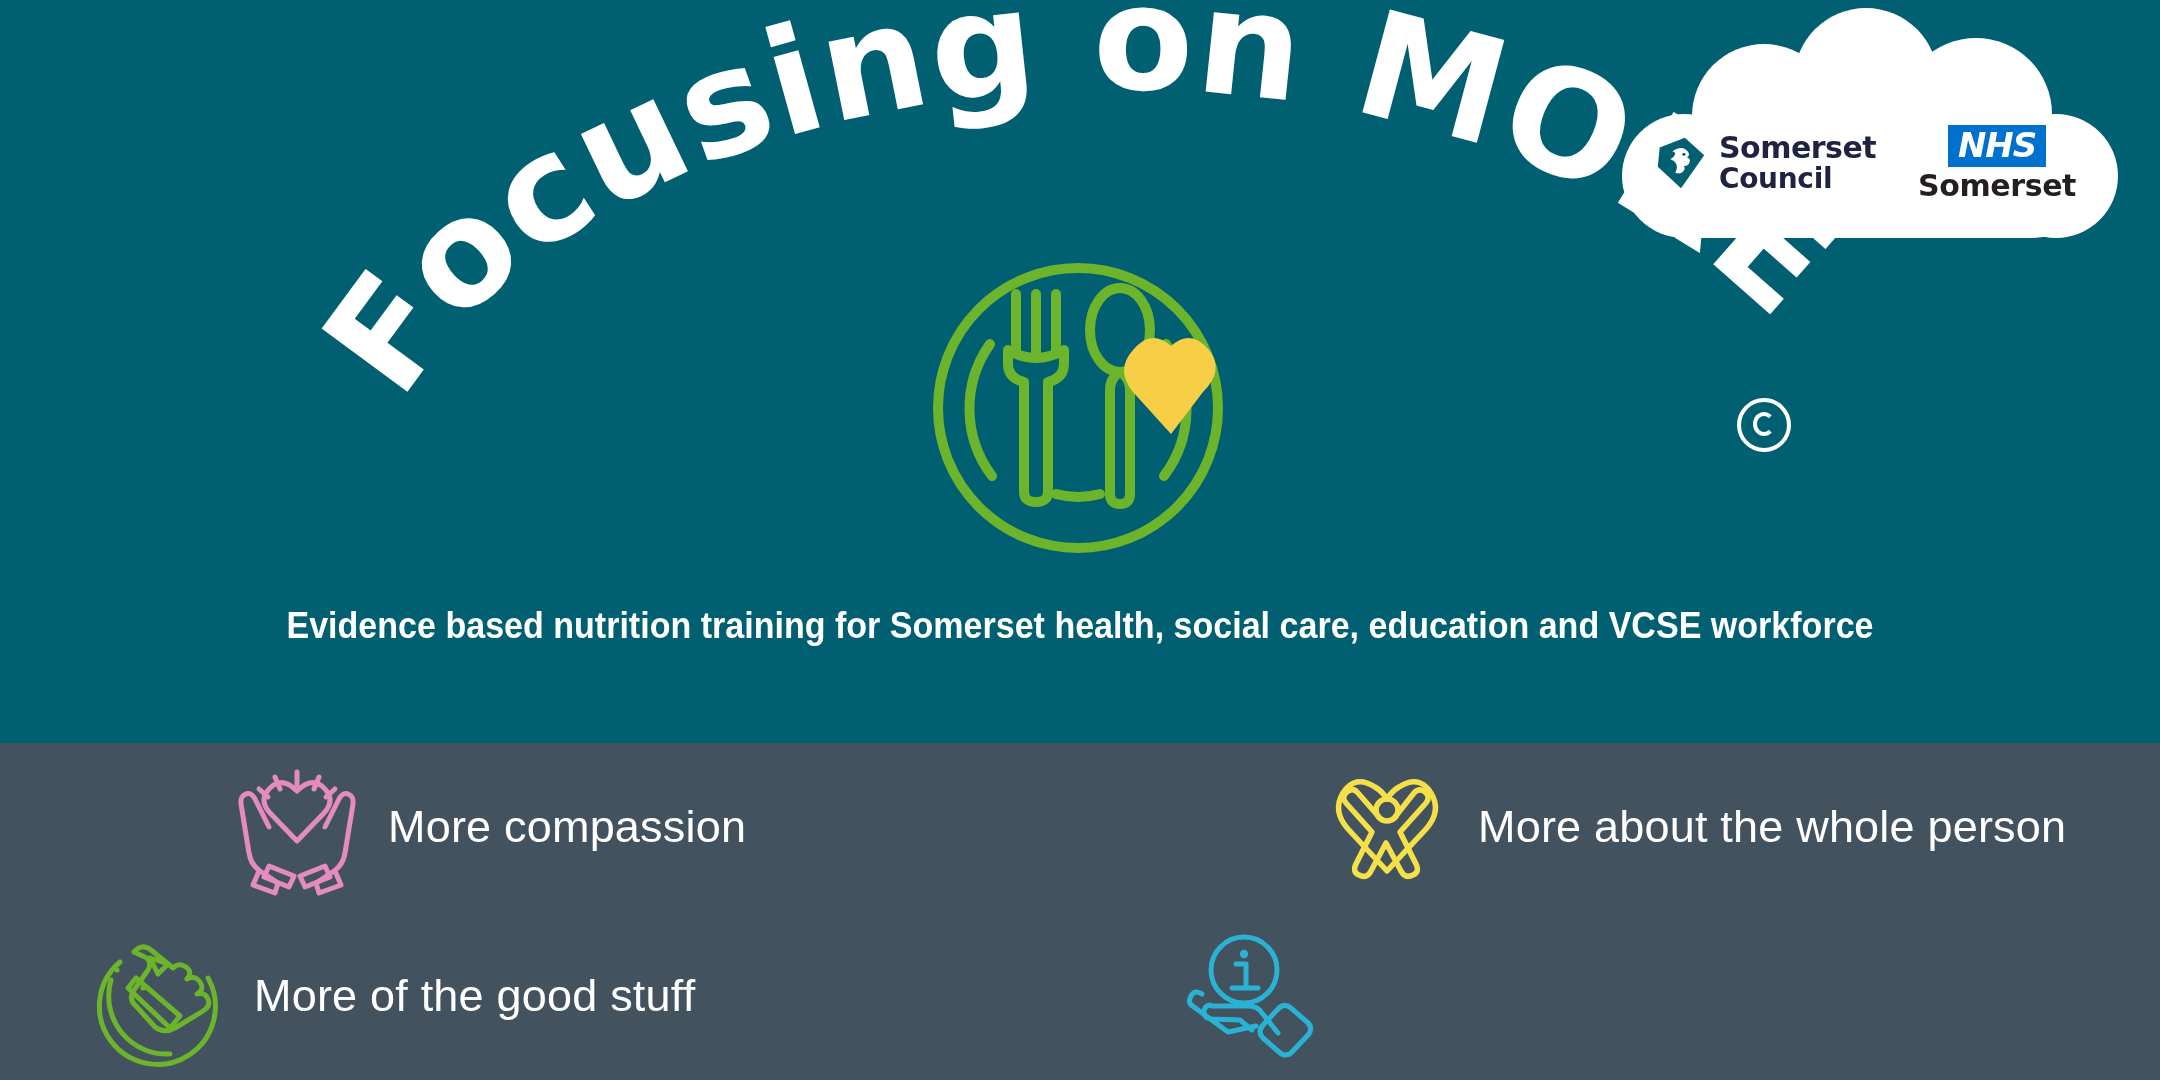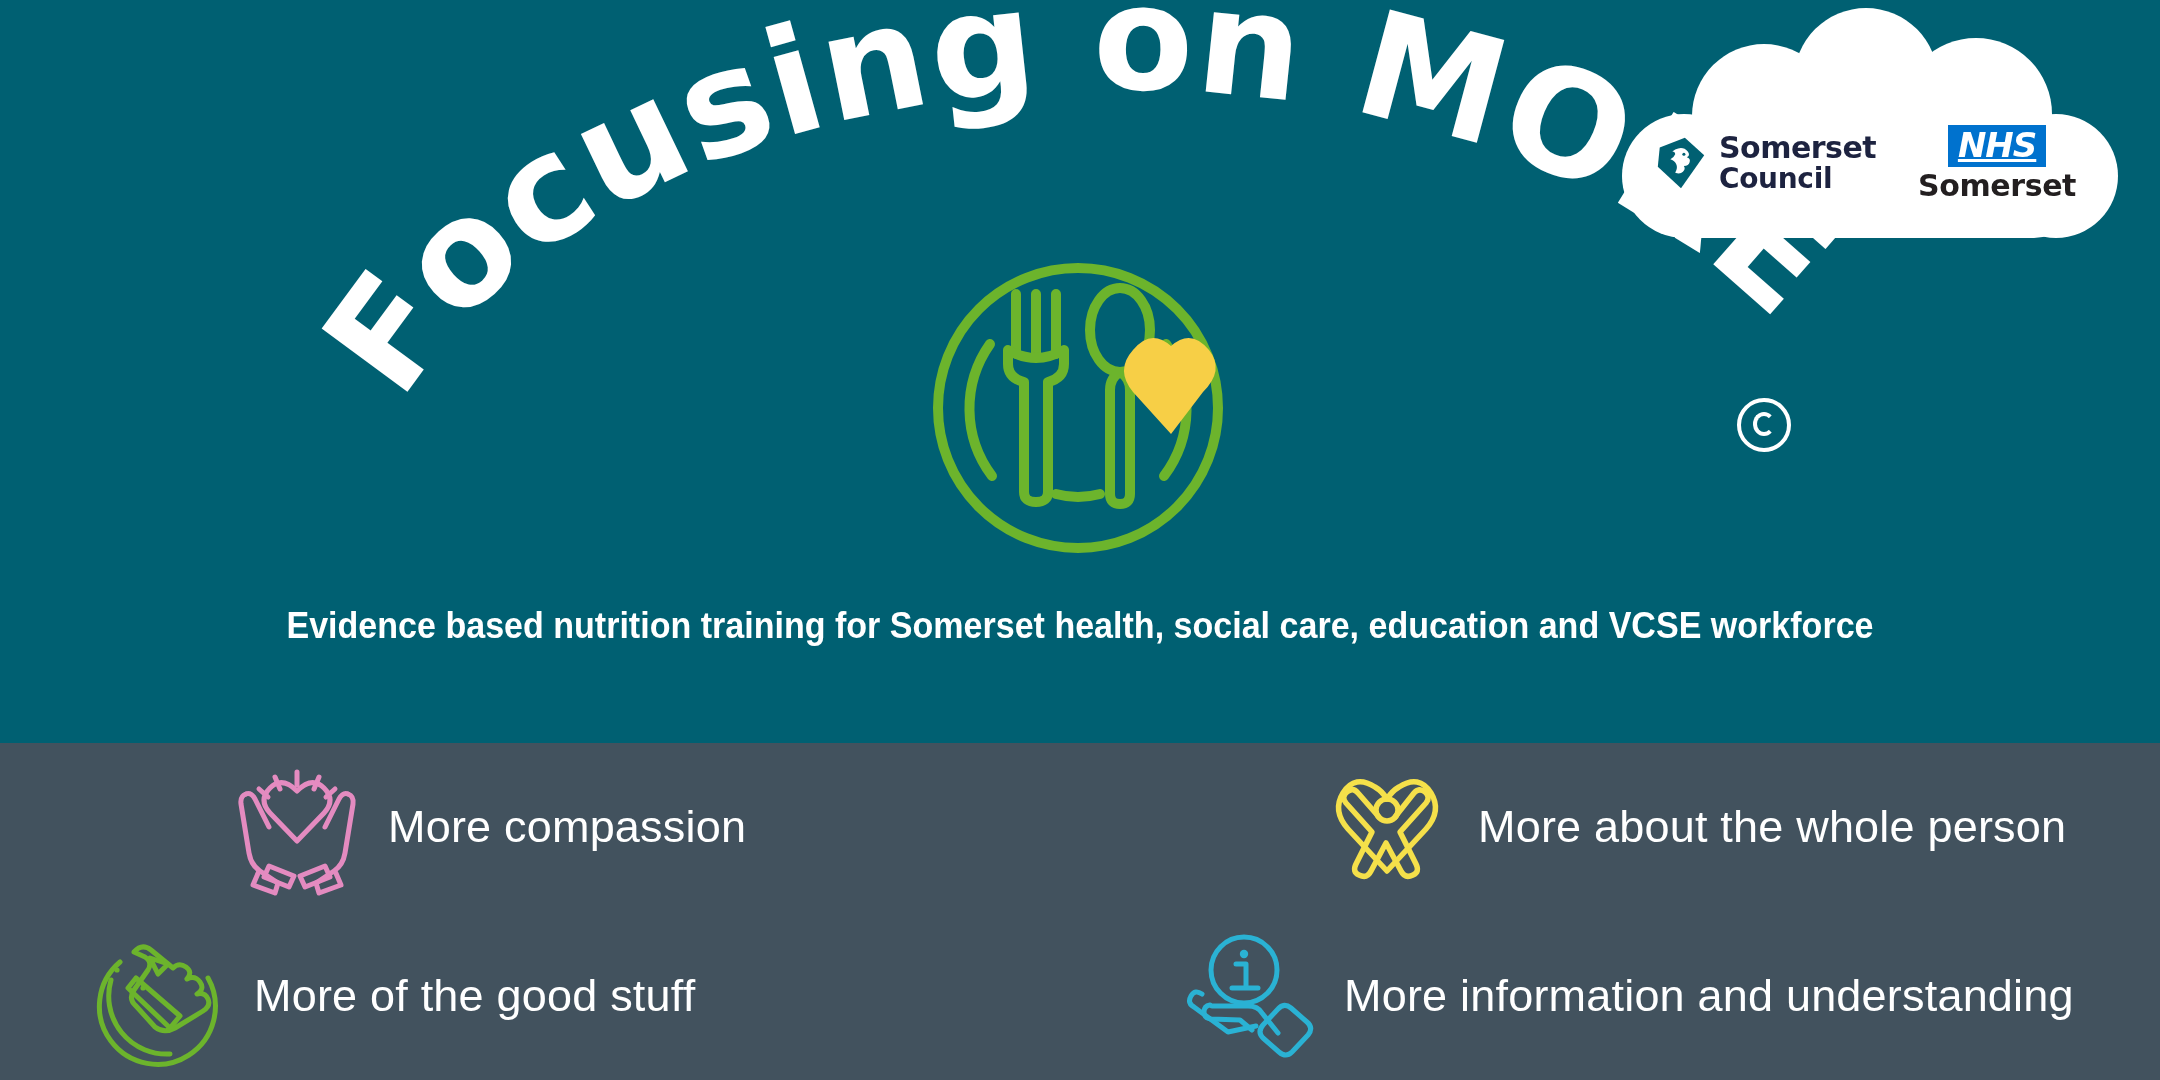--- a/index.html
+++ b/index.html
@@ -134,21 +134,20 @@
   }
   .nhs-badge span {
     font-family: "DejaVu Sans", sans-serif;
     font-weight: bold;
     font-style: italic;
     font-size: 34px;
     color: #ffffff;
     letter-spacing: -1px;
     line-height: 1;
     display: block;
-    text-decoration: underline;
   }
   .nhs-sub {
     font-family: "DejaVu Sans", sans-serif;
     font-weight: bold;
     font-size: 30px;
     color: #231f20;
     letter-spacing: -0.4px;
     display: block;
     margin-top: 4px;
     line-height: 1;
@@ -355,18 +354,17 @@
             <circle cx="56" cy="38" r="33"></circle>
             <circle cx="56" cy="22" r="4.2" fill="#2ab2d4" stroke="none"></circle>
             <path d="M48 32 L58 32 L58 56 M44 56 L70 56"></path>
             <path d="M14 62 q-7 -5 -11 2 q-4 7 3 11 l34 25 l28 -6"></path>
             <path d="M22 73 q-6 1 -6 7 q0 6 7 7 l29 1 l12 10"></path>
             <path d="M24 74 l36 0 q10 0 14 7 l16 20"></path>
             <path d="M90 77 q6 -7 13 -1 l16 14 q7 6 1 13 l-16 17 q-6 6 -13 0 L75 106 q-6 -6 0 -13 Z"></path>
           </g>
         </svg>
       </div>
-      <div class="feature-label">More information and understanding</div>
     </div>
 
   </div>
 
 </div>
 
 </body></html>

